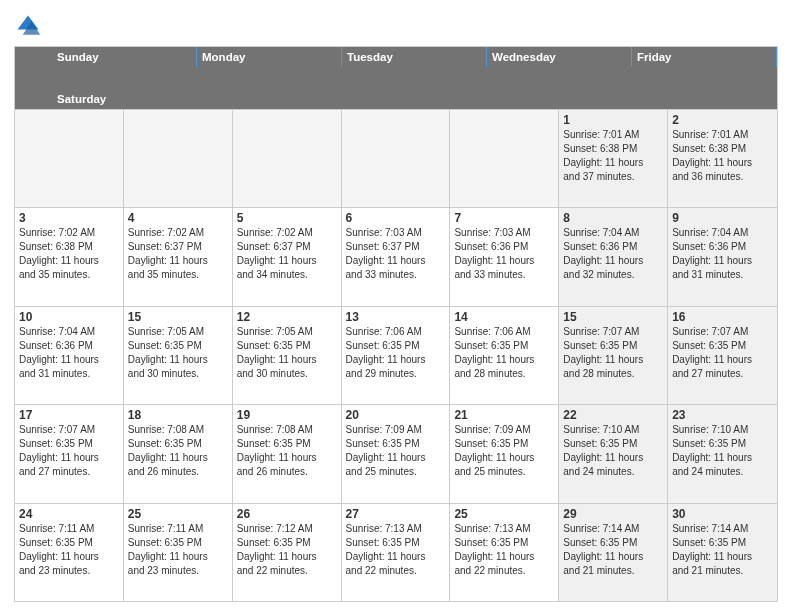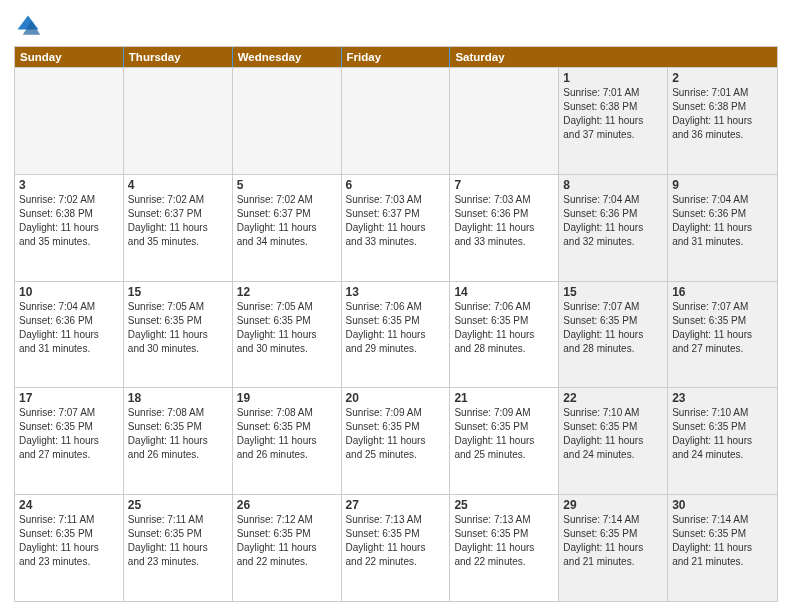--- a/index.html
+++ b/index.html
@@ -60,32 +60,33 @@
       color: #555;
     }
     .calendar {
       flex: 1;
       display: flex;
       flex-direction: column;
       border: 1px solid #ccc;
     }
     .cal-header {
       display: grid;
-      grid-template-columns: repeat(7, 1fr);
-      background: #a16207;
+      grid-template-columns: repeat(5, 1fr);
+      background: #737373;
+      padding-left: 37px;
     }
     .cal-header-cell {
       color: #fff;
       font-size: 11.5px;
       font-weight: bold;
       padding: 4px 5px;
       text-align: left;
       border-right: 1px solid #4a97d9;
     }
-    .cal-header-cell:last-child { border-right: none; }
+    .cal-header-cell:last-child { border-right: none; margin-top: 22px; }
     .cal-body {
       display: flex;
       flex-direction: column;
       flex: 1;
     }
     .cal-row {
       display: grid;
       grid-template-columns: repeat(7, 1fr);
       flex: 1;
       border-top: 1px solid #ccc;
@@ -132,21 +133,22 @@
     </div>
     <div class="title-block">
       <div class="month-title"></div>
       <div class="location"></div>
     </div>
   </div>
 
   <div class="calendar">
     <div class="cal-header" id="cal-header">
         <div class="cal-header-cell">Sunday</div>
-        <div class="cal-header-cell">Thursday</div>
+        <div class="cal-header-cell">Monday</div>
+        <div class="cal-header-cell">Tuesday</div>
         <div class="cal-header-cell">Wednesday</div>
         <div class="cal-header-cell">Friday</div>
         <div class="cal-header-cell">Saturday</div>
       </div>
     <div class="cal-body" id="cal-body">
         <div class="cal-row">
           <div class="cal-cell empty"></div>
           <div class="cal-cell empty"></div>
           <div class="cal-cell empty"></div>
           <div class="cal-cell empty"></div>

